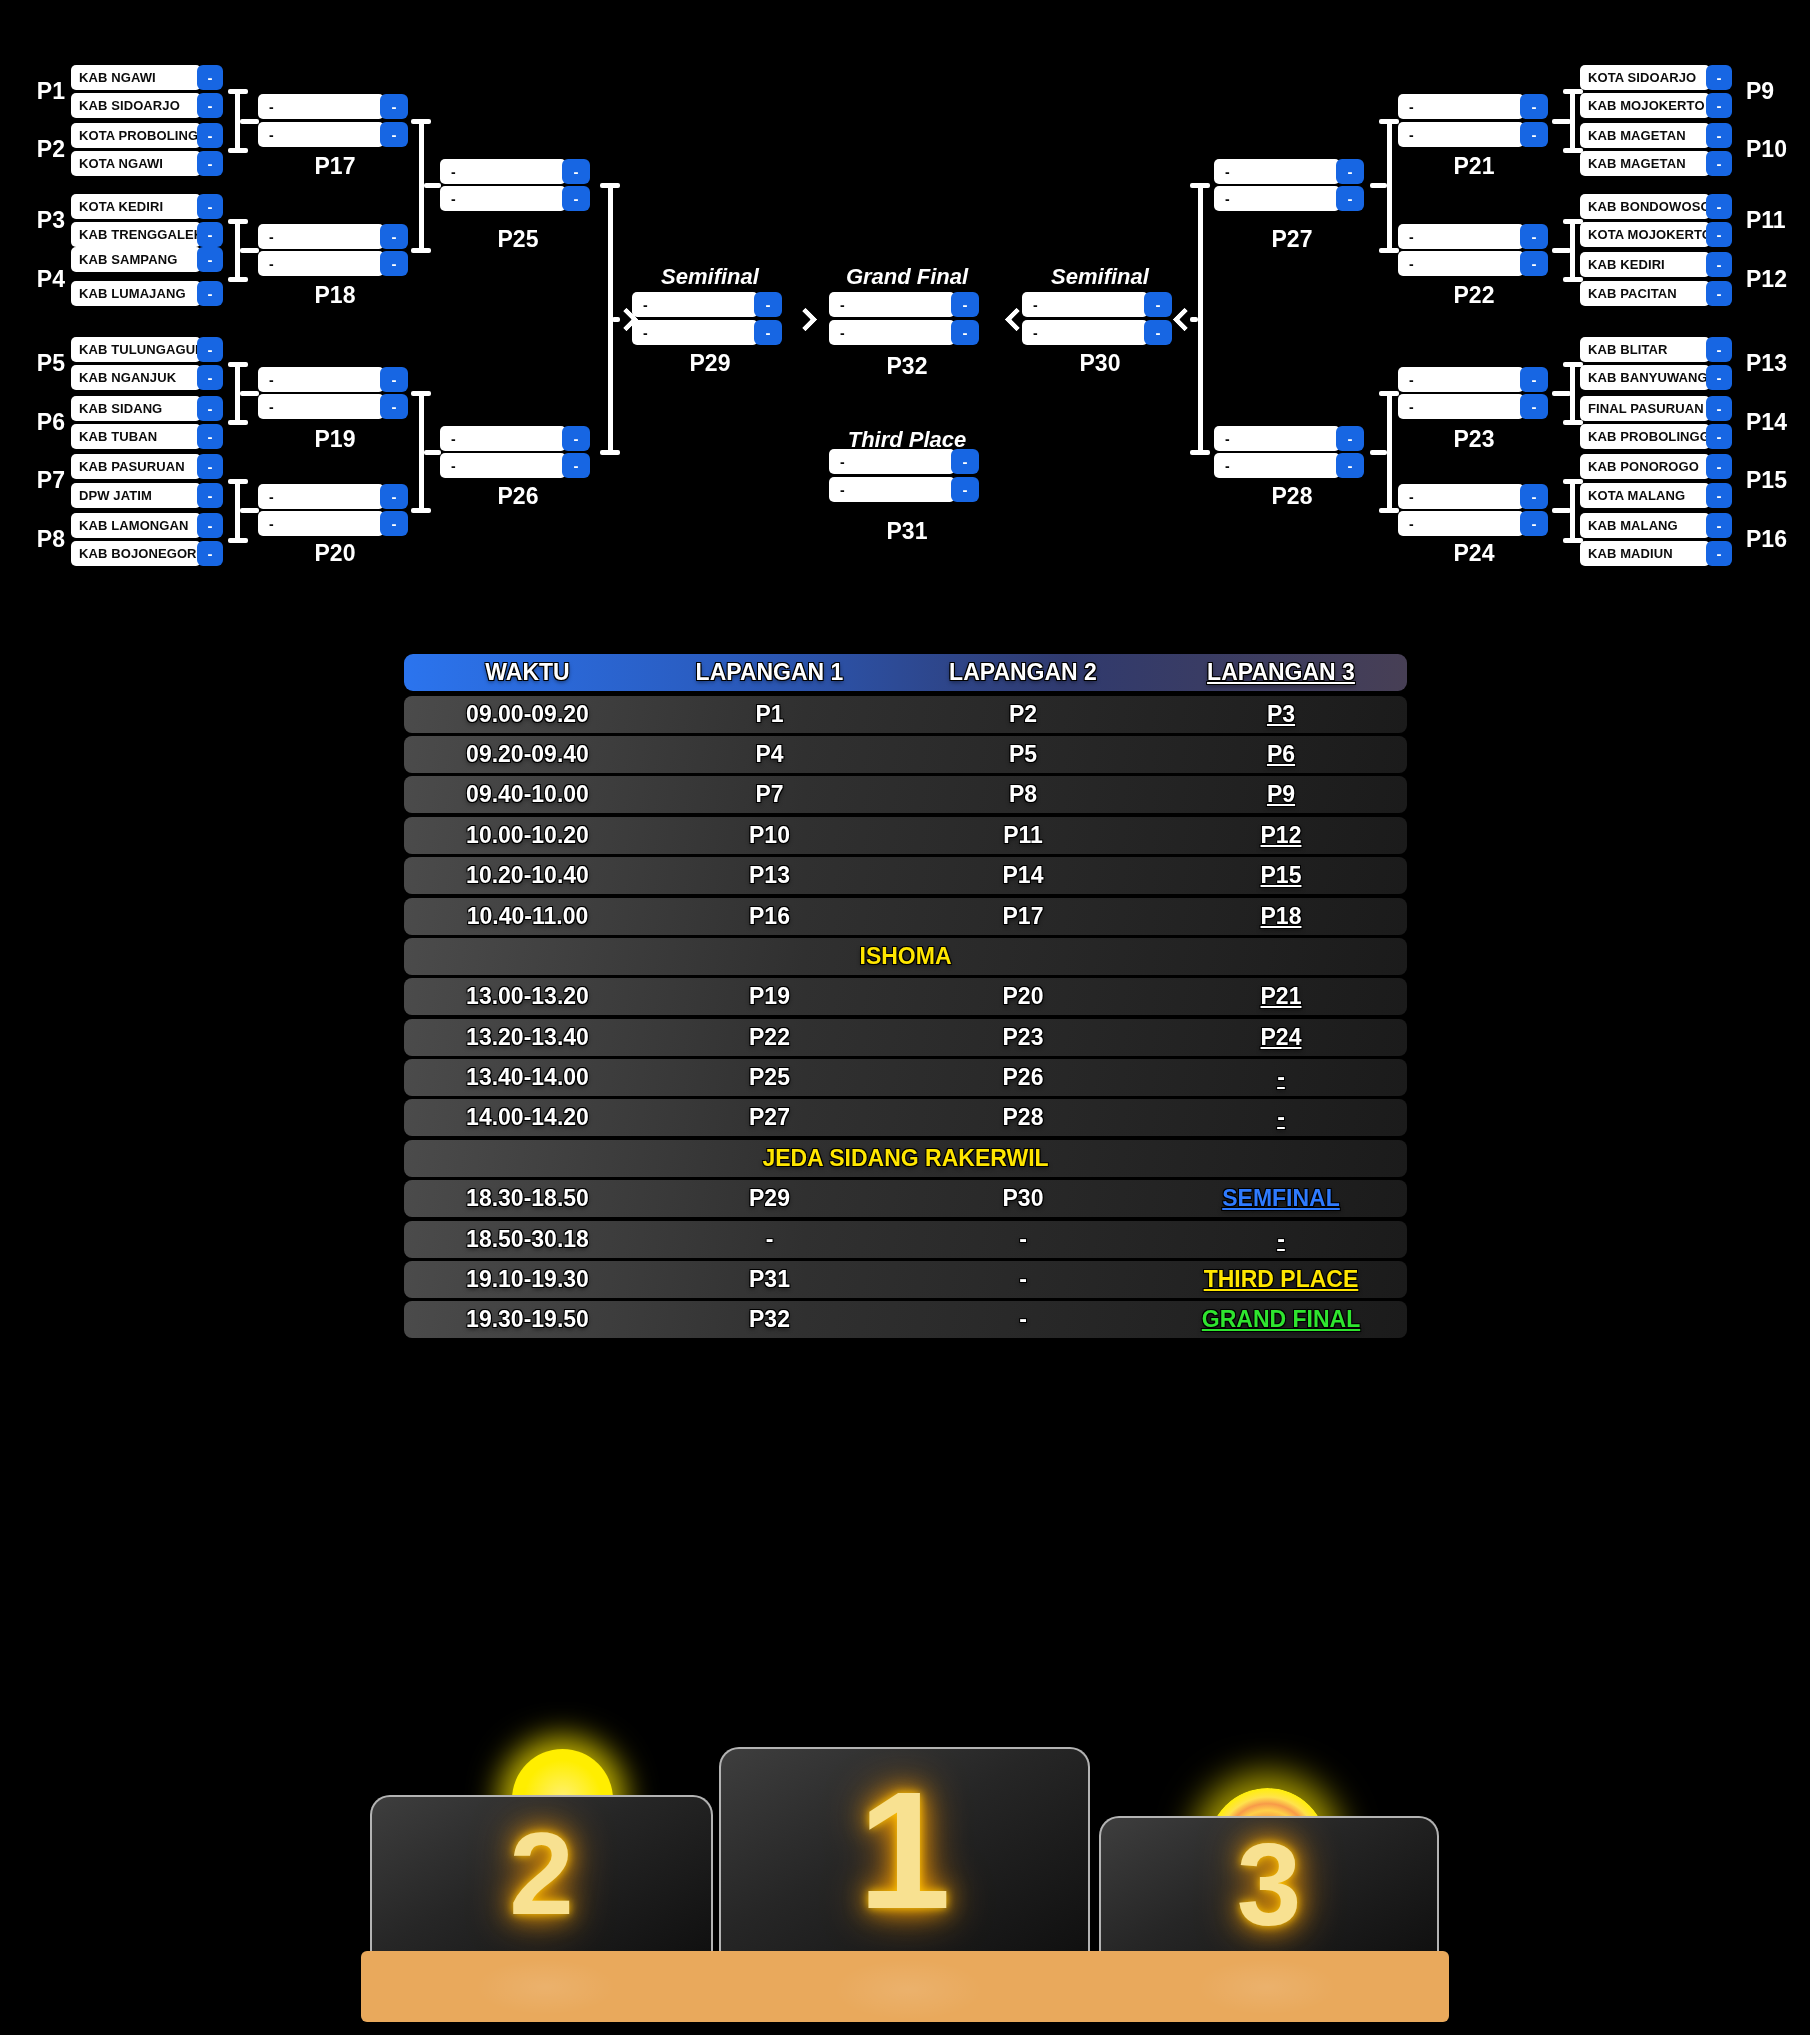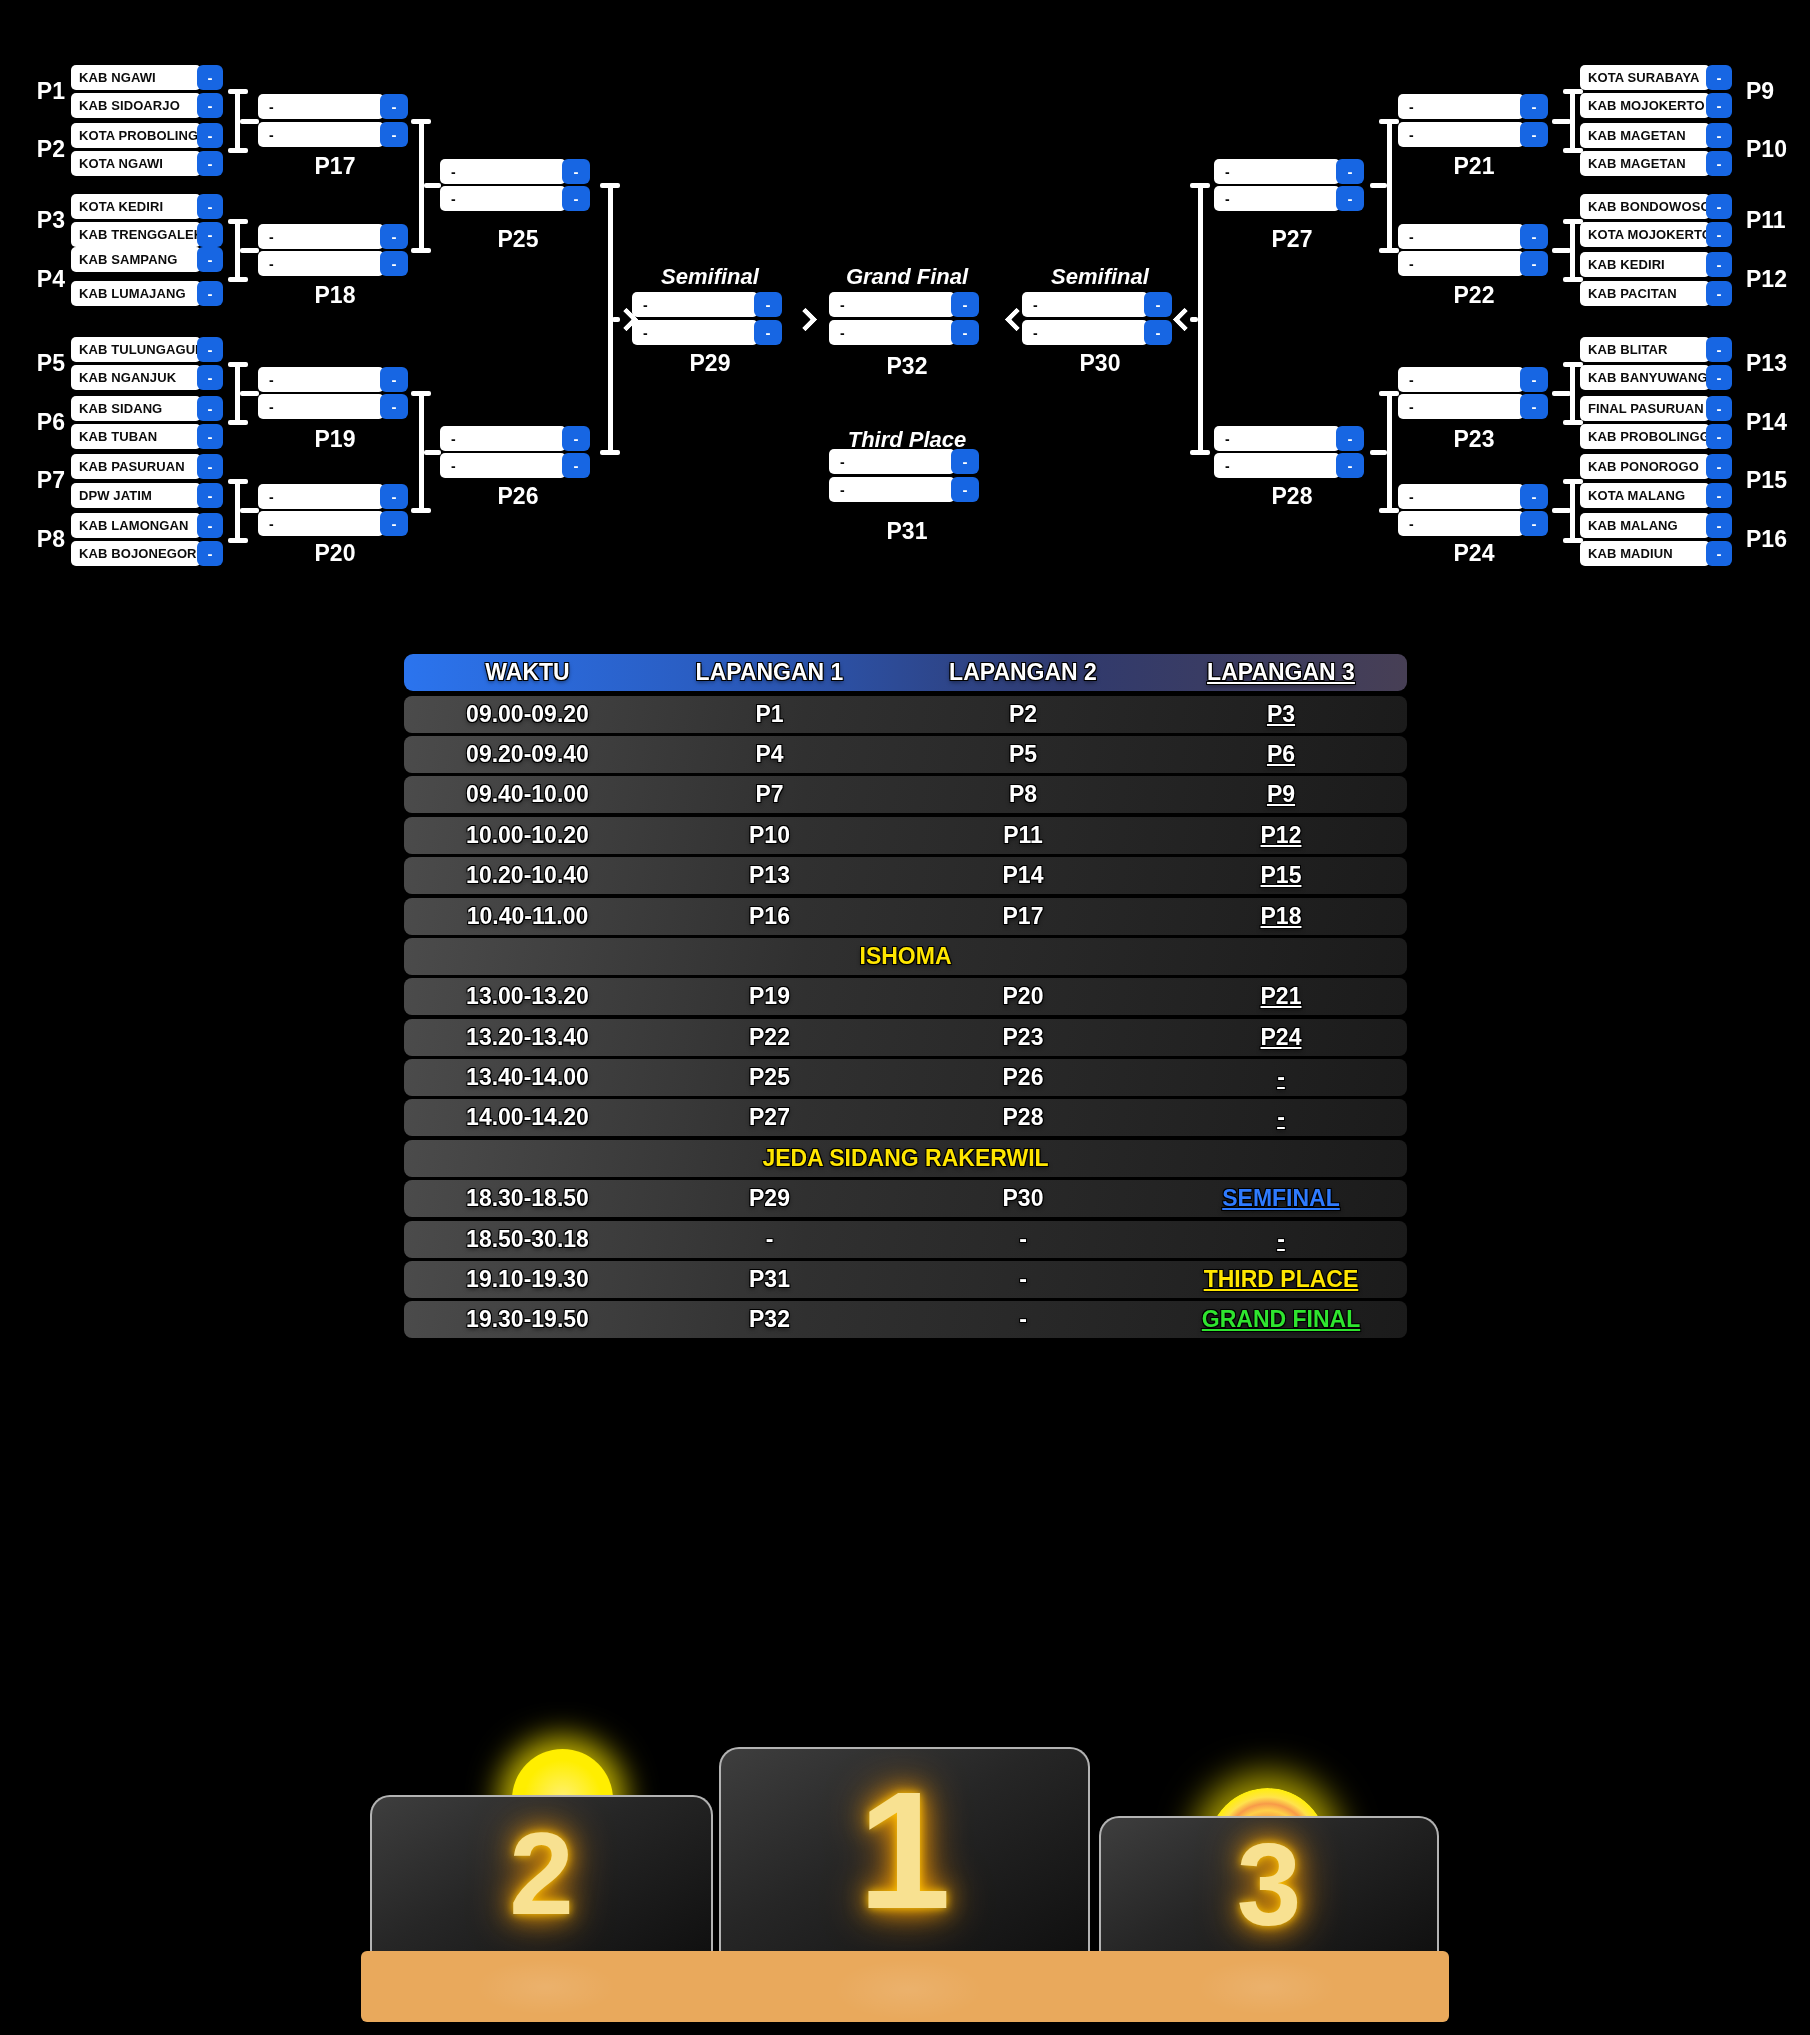--- a/index.html
+++ b/index.html
@@ -130,21 +130,21 @@
     <div class="tbox" style="left:71px;top:513px">
         <div class="tname">KAB LAMONGAN</div>
         <div class="tbtn">-</div>
       </div>
     <div class="tbox" style="left:71px;top:541px">
         <div class="tname">KAB BOJONEGORO</div>
         <div class="tbtn">-</div>
       </div>
 
     <div class="tbox" style="left:1580px;top:65px">
-        <div class="tname">KOTA SURABAYA</div>
+        <div class="tname">KOTA SIDOARJO</div>
         <div class="tbtn">-</div>
       </div>
     <div class="tbox" style="left:1580px;top:93px">
         <div class="tname">KAB MOJOKERTO</div>
         <div class="tbtn">-</div>
       </div>
     <div class="tbox" style="left:1580px;top:123px">
         <div class="tname">KAB MAGETAN</div>
         <div class="tbtn">-</div>
       </div>

